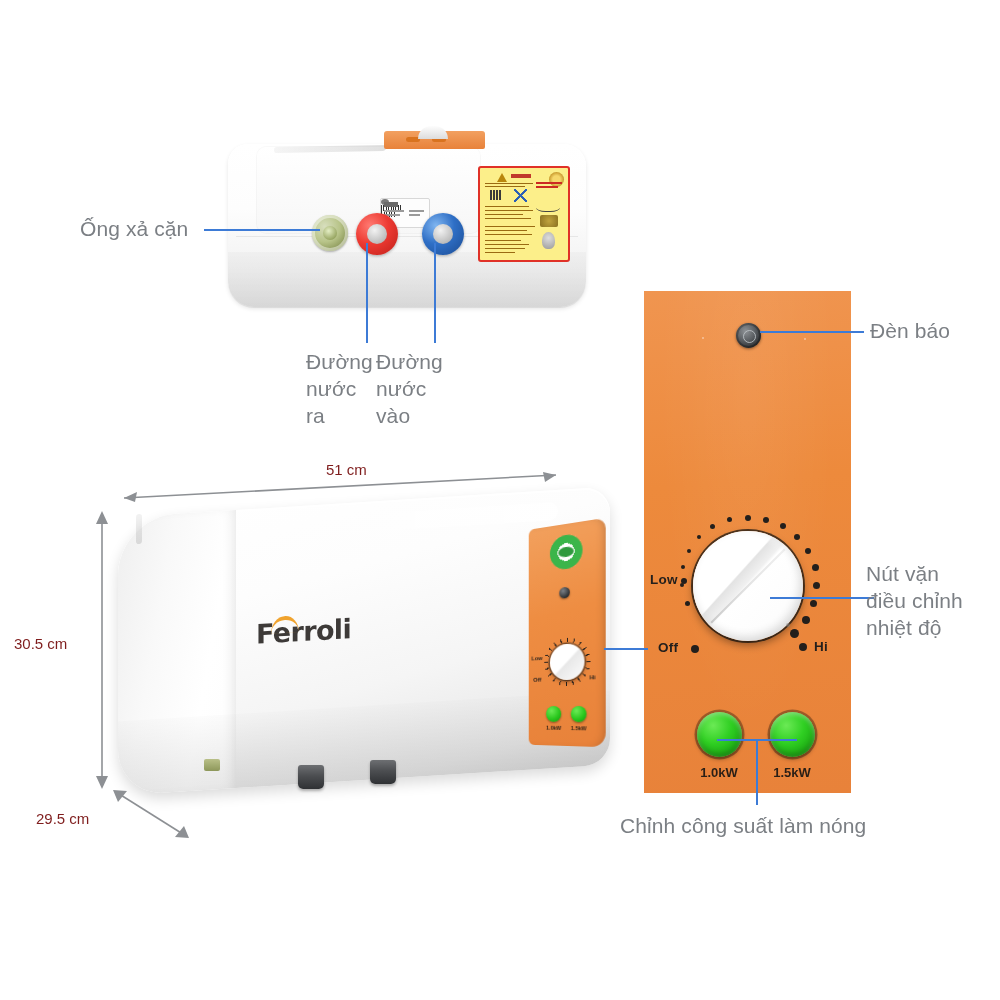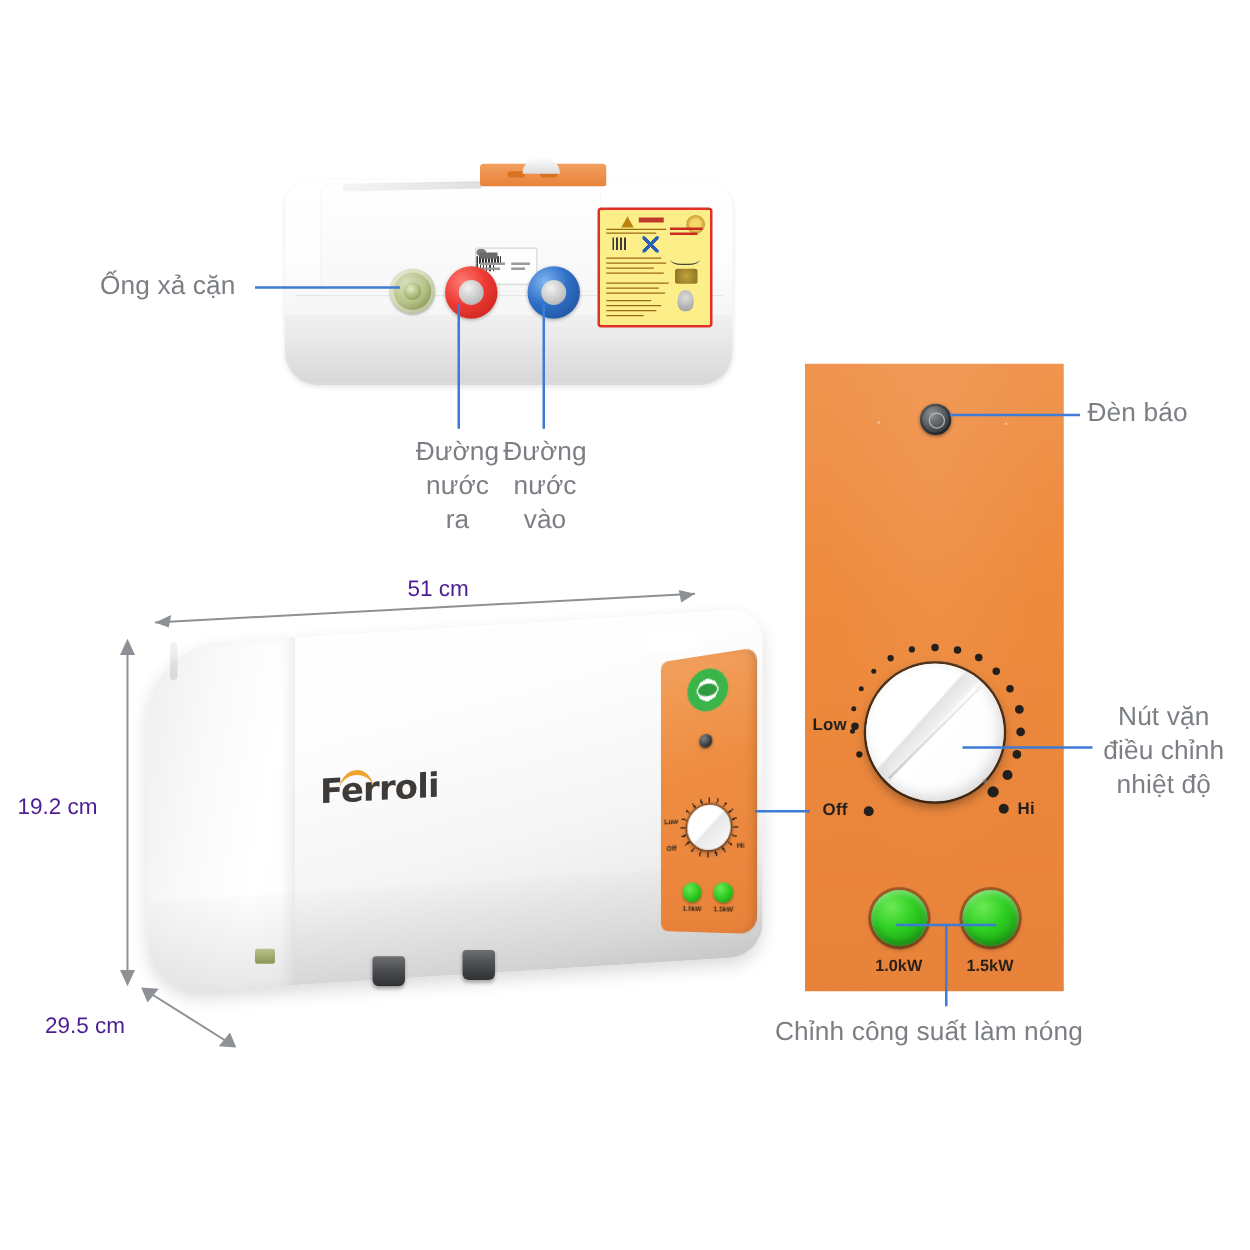--- a/index.html
+++ b/index.html
@@ -8,21 +8,21 @@
     font-family:"Liberation Sans","DejaVu Sans",sans-serif;
     -webkit-font-smoothing:antialiased;
   }
   .stage{position:absolute;left:0;top:0;width:1000px;height:1000px;}
 
   
   .lbl{
     position:absolute;color:#7b7f84;font-size:21px;line-height:27px;
     white-space:pre;letter-spacing:.1px;
   }
-  .lbl.c{text-align:center;}
+  .lbl.c{text-align:left;}
   .ln{position:absolute;background:#3d7bd6;}
   .hln{height:2px;}
   .vln{width:2px;}
 
   
   #top-unit{position:absolute;left:228px;top:126px;width:358px;height:198px;}
   .tu-body{
     position:absolute;left:0;top:18px;width:358px;height:163px;
     background:linear-gradient(180deg,#ffffff 0%,#fdfdfd 40%,#f2f2f2 78%,#e6e6e6 100%);
     border-radius:20px 22px 26px 26px;
@@ -254,21 +254,21 @@
   }
   .mu-pipe.p1{left:190px;top:277px;}
   .mu-pipe.p2{left:262px;top:272px;}
   .mu-stub{
     position:absolute;left:96px;top:271px;width:16px;height:12px;border-radius:2px;
     background:linear-gradient(180deg,#b9c088,#8d975a);
   }
 
   
   .dim{position:absolute;}
-  .dim-text{position:absolute;color:#4c1d95;font-size:18px;white-space:pre;}
+  .dim-text{position:absolute;color:#7f1d1d;font-size:15px;white-space:pre;}
 </style>
 </head>
 <body>
 
 <div class="stage">
 
   <div id="top-unit">
     <div class="tu-body"></div>
     <div class="tu-seam"></div>
     <div class="tu-edge"></div>
@@ -427,21 +427,21 @@
     <polygon points="14,28 27,22 25,32" fill="#8d9094"></polygon>
     <polygon points="446,5 433,2 435,12" fill="#8d9094"></polygon>
   </svg>
   <div class="dim-text" style="left:326px;top:461px;">51 cm</div>
 
   <svg class="dim" style="left:90px;top:505px;width:24px;height:290px;" viewBox="0 0 24 290">
     <line x1="12" y1="10" x2="12" y2="280" stroke="#8d9094" stroke-width="1.6"></line>
     <polygon points="12,6 6,19 18,19" fill="#8d9094"></polygon>
     <polygon points="12,284 6,271 18,271" fill="#8d9094"></polygon>
   </svg>
-  <div class="dim-text" style="left:14px;top:635px;">19.2 cm</div>
+  <div class="dim-text" style="left:14px;top:635px;">30.5 cm</div>
 
   <svg class="dim" style="left:108px;top:786px;width:86px;height:58px;" viewBox="0 0 86 58">
     <line x1="8" y1="6" x2="78" y2="50" stroke="#8d9094" stroke-width="1.6"></line>
     <polygon points="5,4 19,5 10,16" fill="#8d9094"></polygon>
     <polygon points="81,52 67,51 76,40" fill="#8d9094"></polygon>
   </svg>
   <div class="dim-text" style="left:36px;top:810px;">29.5 cm</div>
 
 </div>
 

